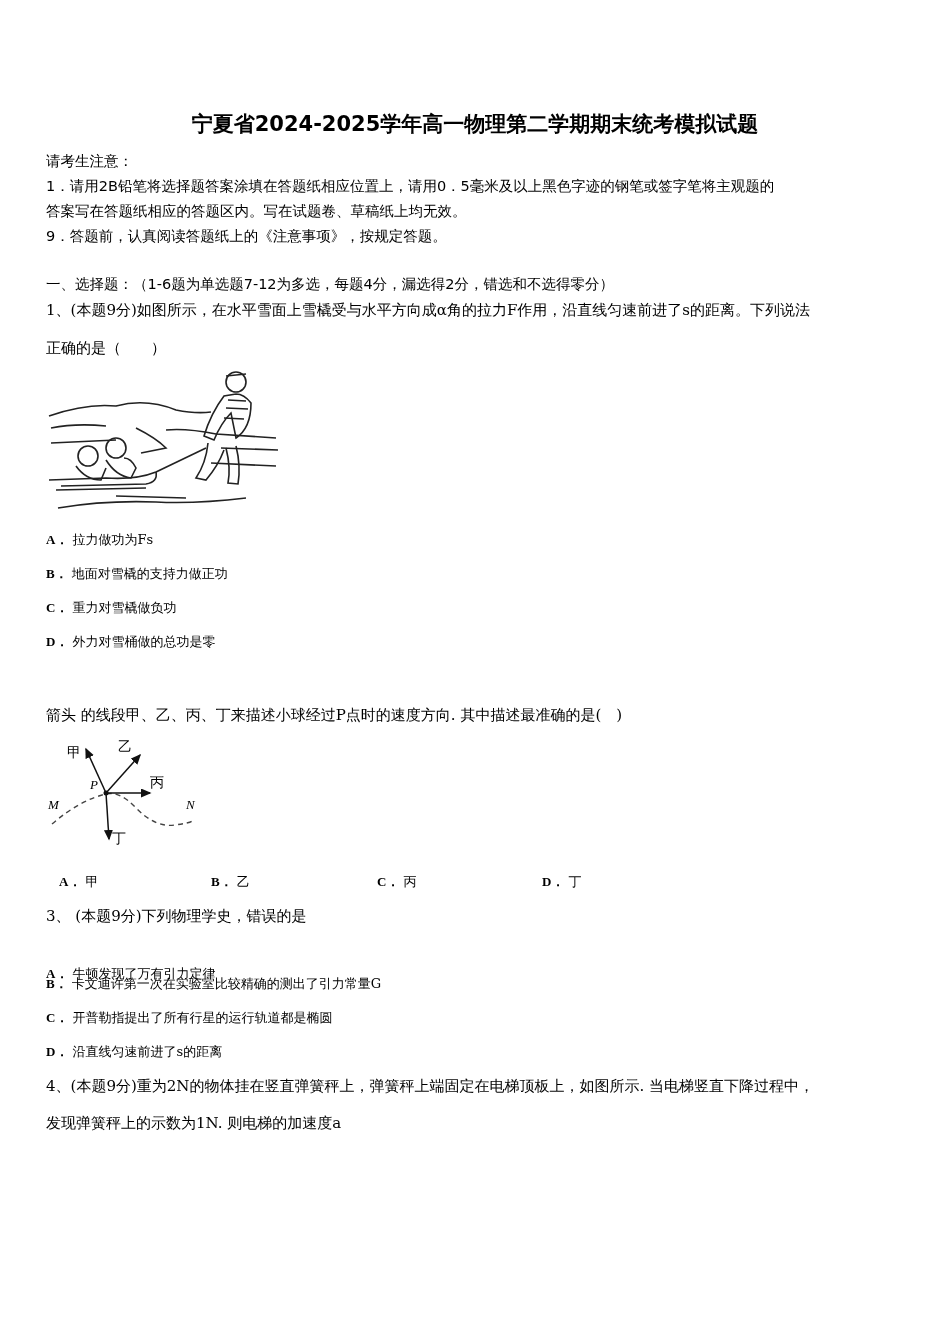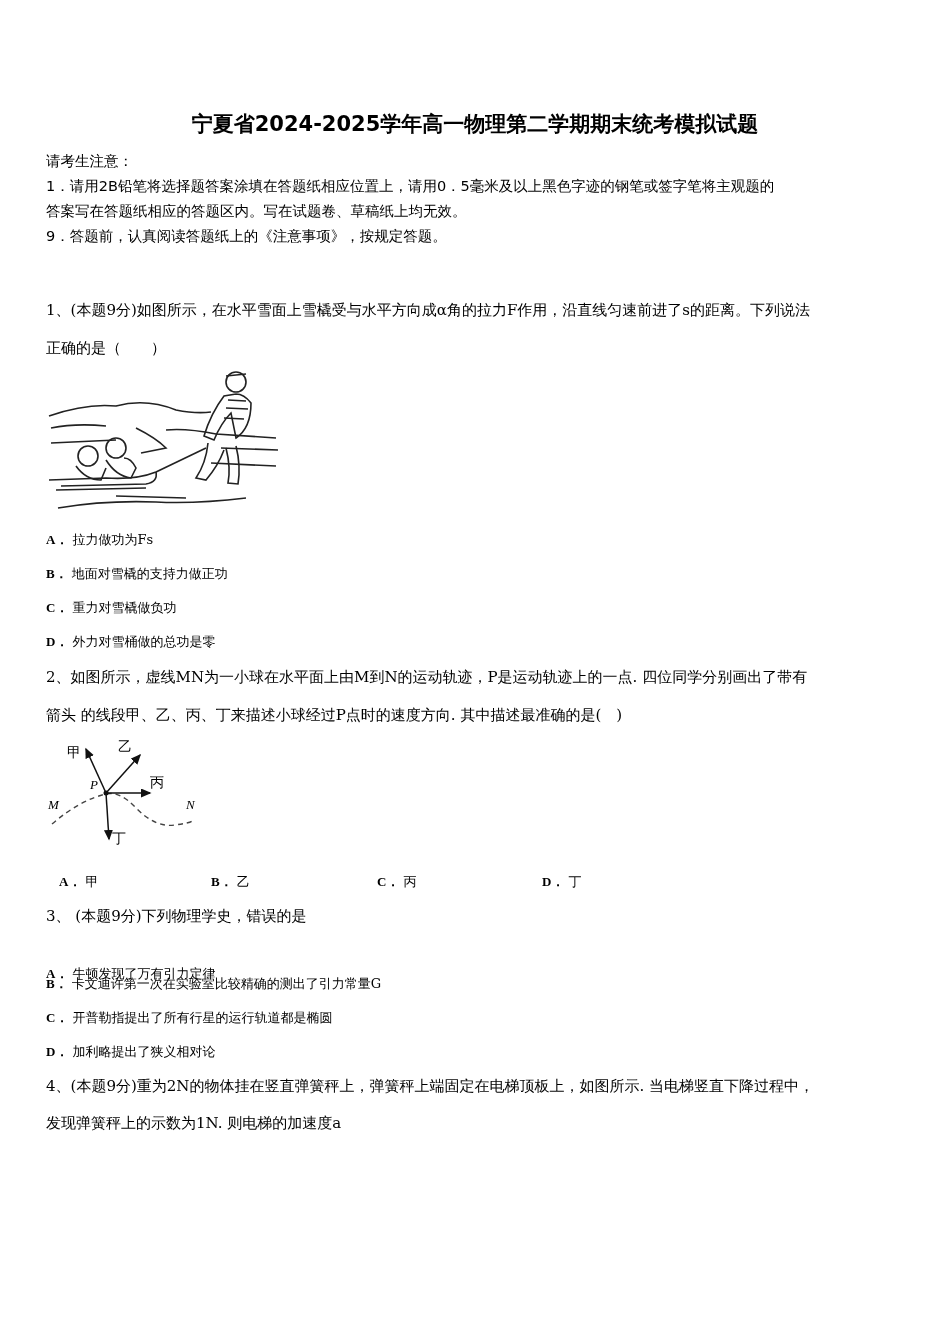--- a/index.html
+++ b/index.html
@@ -18,20 +18,21 @@
 
 <div class="page">
 
   <div class="title">宁夏省2024-2025学年高一物理第二学期期末统考模拟试题</div>
 
   <div class="line sans" style="top:151px;">请考生注意：</div>
   <div class="line sans" style="top:176px;">1．请用2B铅笔将选择题答案涂填在答题纸相应位置上，请用0．5毫米及以上黑色字迹的钢笔或签字笔将主观题的</div>
   <div class="line sans" style="top:201px;">答案写在答题纸相应的答题区内。写在试题卷、草稿纸上均无效。</div>
   <div class="line sans" style="top:226px;">9．答题前，认真阅读答题纸上的《注意事项》，按规定答题。</div>
 
+  <div class="line sans" style="top:274px;">一、选择题：（1-6题为单选题7-12为多选，每题4分，漏选得2分，错选和不选得零分）</div>
 
   <div class="line" style="top:300px;">1、(本题9分)如图所示，在水平雪面上雪橇受与水平方向成α角的拉力F作用，沿直线匀速前进了s的距离。下列说法</div>
   <div class="line" style="top:338px;text-align:right;">正确的是（　　）</div>
 
   <svg class="fig" style="left:46px; top:368px;" width="235" height="148" viewBox="0 0 235 148">
     <g fill="none" stroke="#222" stroke-width="1.6">
       <path d="M3 48 Q40 35 70 38 Q100 30 130 42 Q150 46 165 44"></path>
       <path d="M5 60 Q30 55 60 58"></path>
       <path d="M5 75 L70 72"></path>
       <path d="M90 60 Q110 70 120 80 L95 85"></path>
@@ -71,21 +72,20 @@
   </div>
   <div class="opt-row" style="left:46px; top:598px;">
     <span class="opt-key">C．</span>
     <span>重力对雪橇做负功</span>
   </div>
   <div class="opt-row" style="left:46px; top:632px;">
     <span class="opt-key">D．</span>
     <span>外力对雪桶做的总功是零</span>
   </div>
 
-  <div class="line" style="top:667px;">2、如图所示，虚线MN为一小球在水平面上由M到N的运动轨迹，P是运动轨迹上的一点. 四位同学分别画出了带有</div>
   <div class="line" style="top:705px;">箭头 的线段甲、乙、丙、丁来描述小球经过P点时的速度方向. 其中描述最准确的是(　)</div>
 
   <svg class="fig" style="left:40px; top:735px;" width="200" height="120" viewBox="0 0 200 120">
     <defs>
       <marker id="ah" markerWidth="8" markerHeight="8" refX="6" refY="3" orient="auto">
         <path d="M0,0 L7,3 L0,6 Z" fill="#111"></path>
       </marker>
     </defs>
     <path d="M12 89 Q40 65 66 59 Q80 56 95 72 Q115 93 135 90 Q150 88 152 86" fill="none" stroke="#444" stroke-width="1.4" stroke-dasharray="5,4"></path>
     <g stroke="#111" stroke-width="1.5" fill="none">
@@ -129,19 +129,19 @@
   <div class="opt-row" style="left:46px; top:974px;">
     <span class="opt-key">B．</span>
     <span>卡文迪许第一次在实验室比较精确的测出了引力常量G</span>
   </div>
   <div class="opt-row" style="left:46px; top:1008px;">
     <span class="opt-key">C．</span>
     <span>开普勒指提出了所有行星的运行轨道都是椭圆</span>
   </div>
   <div class="opt-row" style="left:46px; top:1042px;">
     <span class="opt-key">D．</span>
-    <span>加利略提出了狭义相对论</span>
+    <span>沿直线匀速前进了s的距离</span>
   </div>
 
   <div class="line" style="top:1076px;">4、(本题9分)重为2N的物体挂在竖直弹簧秤上，弹簧秤上端固定在电梯顶板上，如图所示. 当电梯竖直下降过程中，</div>
   <div class="line" style="top:1113px;">发现弹簧秤上的示数为1N. 则电梯的加速度a</div>
 
 </div>
 
 </body></html>

